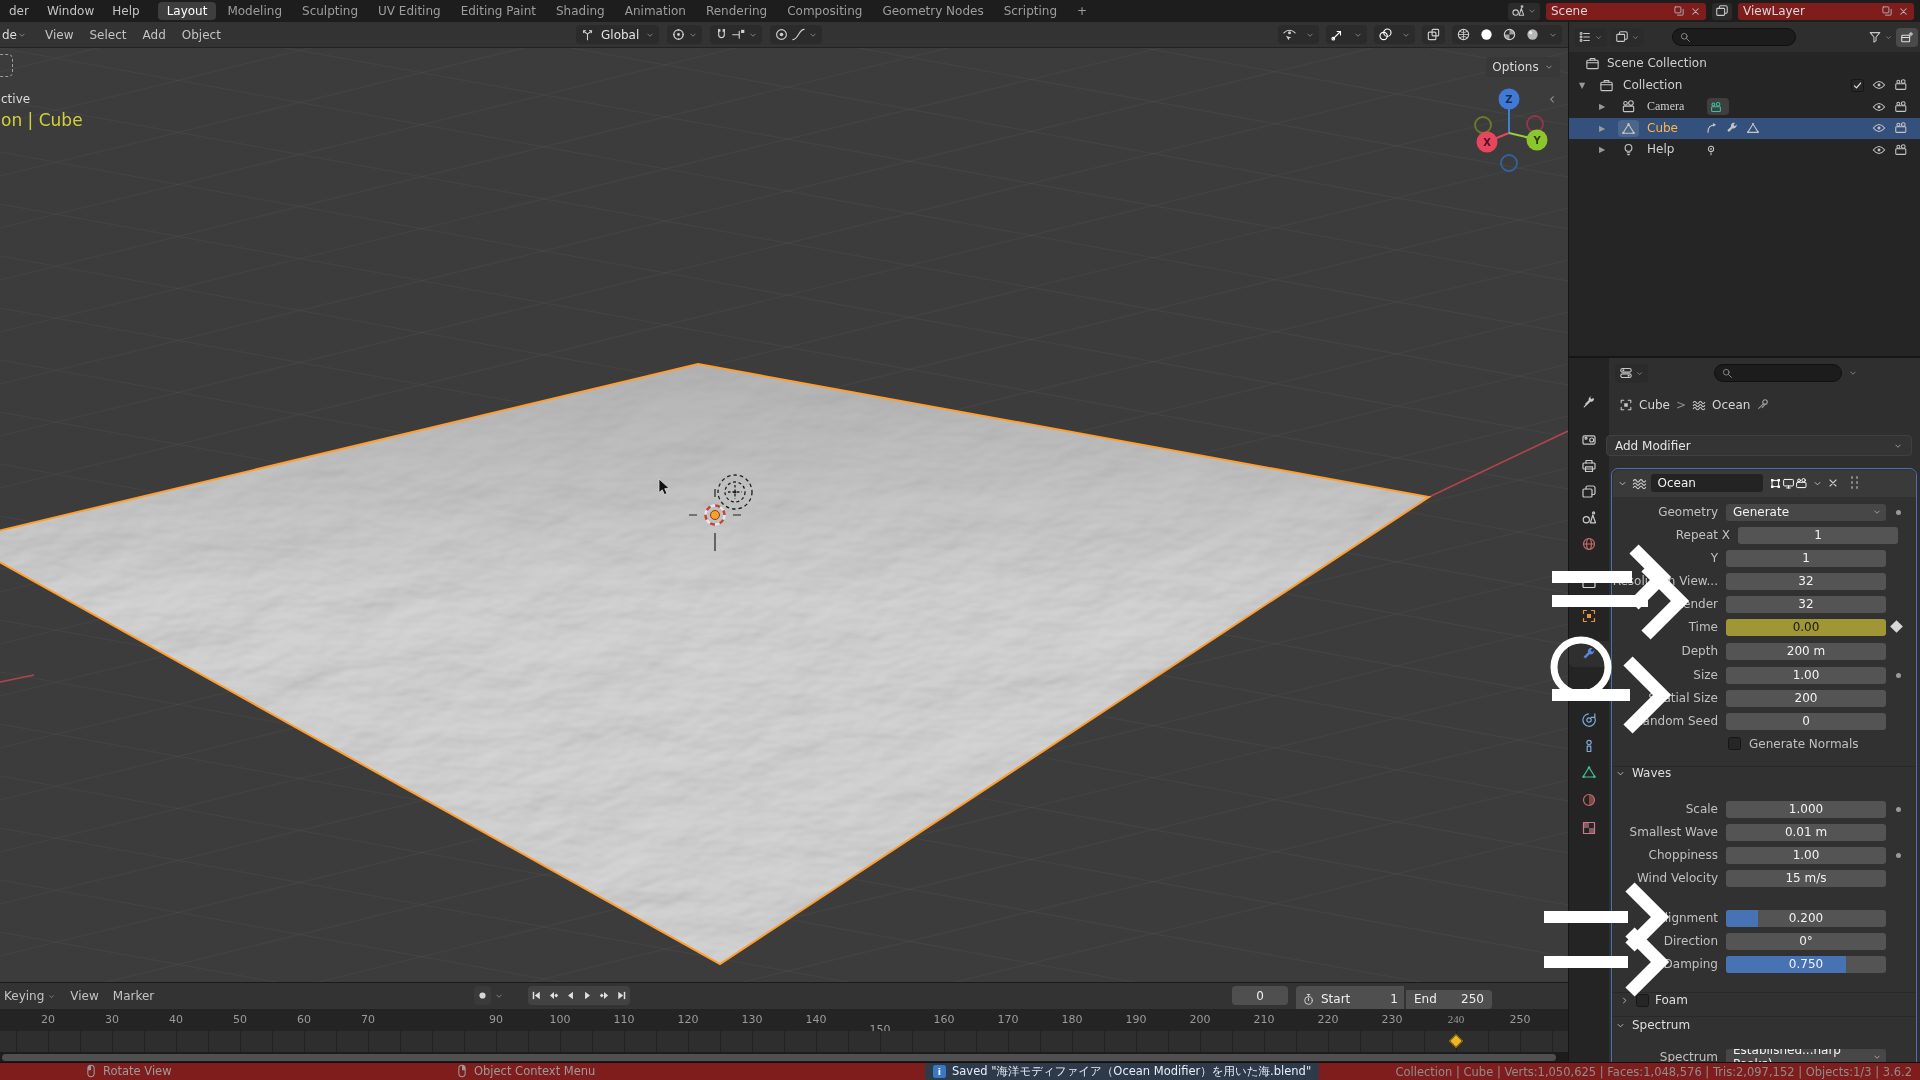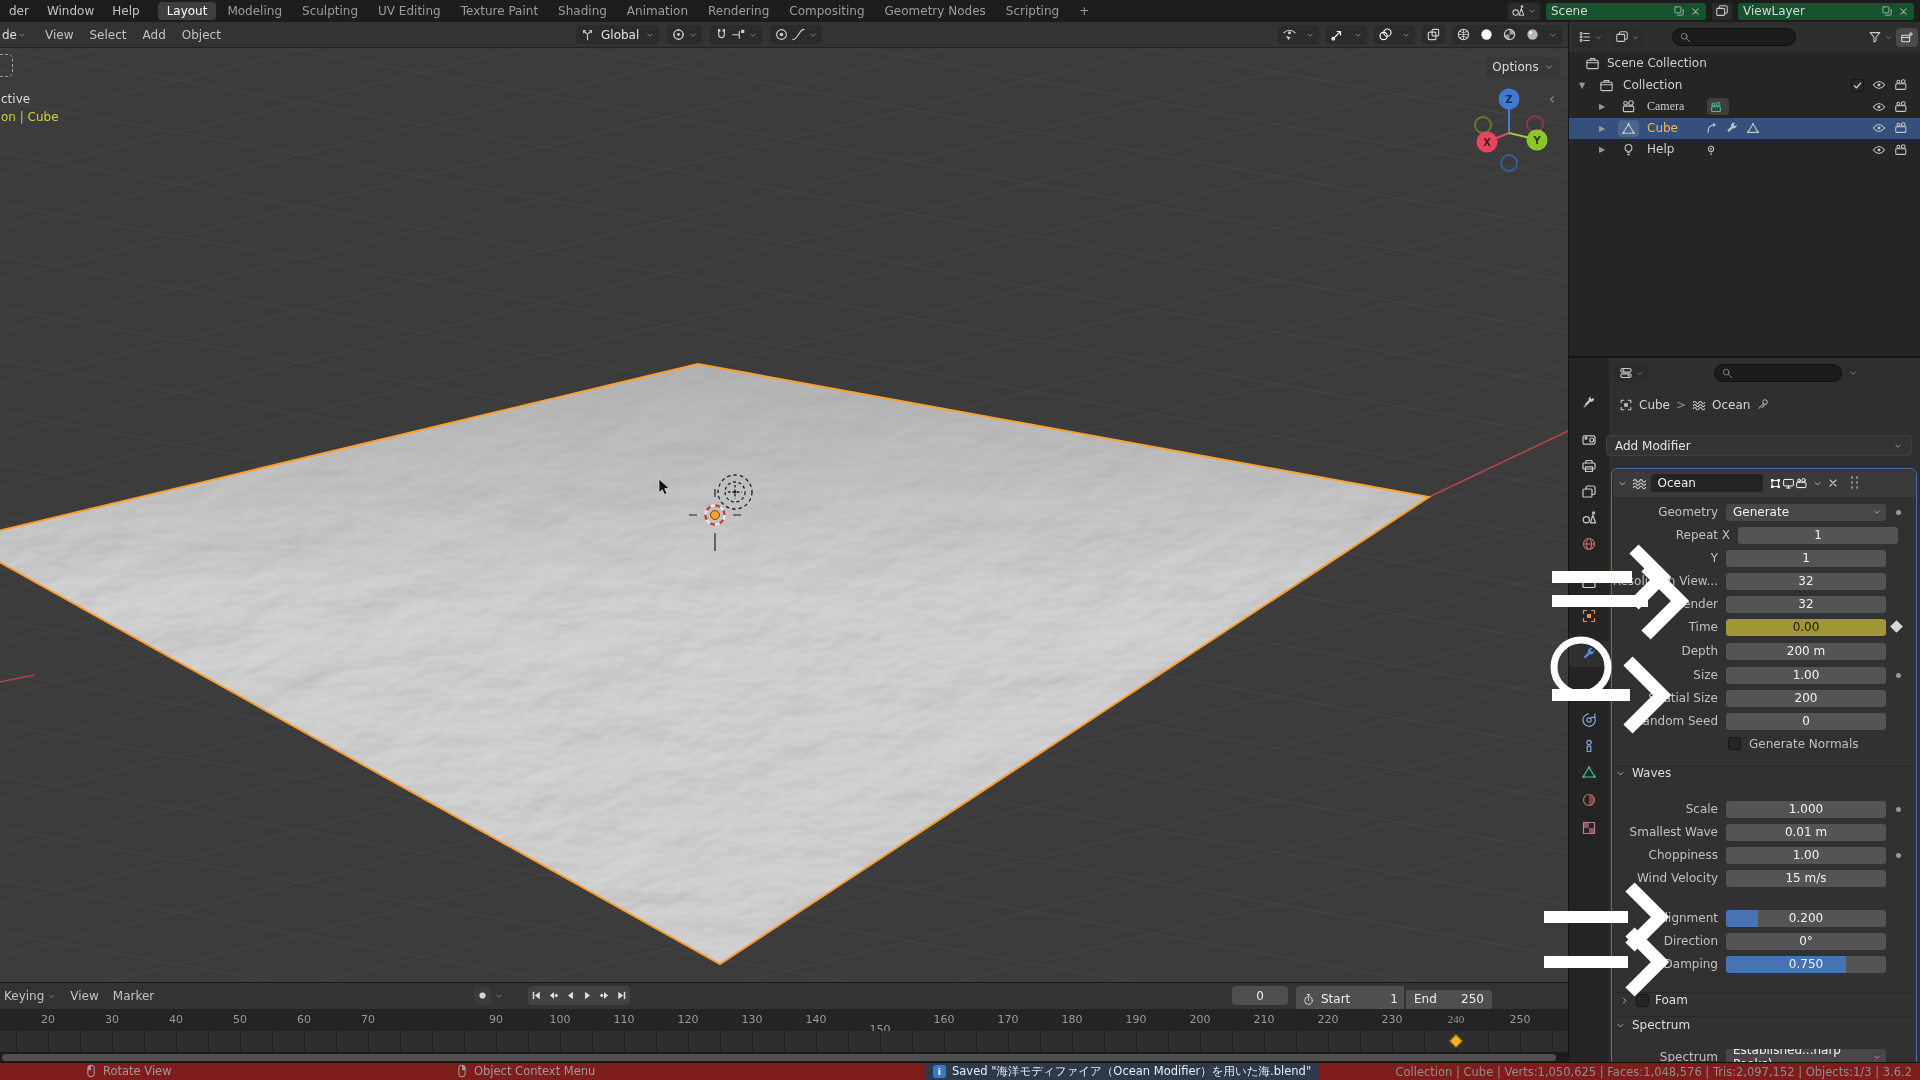--- a/index.html
+++ b/index.html
@@ -8,33 +8,33 @@
           font-family:"DejaVu Sans","Liberation Sans",sans-serif;font-size:12px;color:#d4d4d4;
           -webkit-font-smoothing:antialiased}
   .flex{display:flex;align-items:center}
   .icn{display:inline-flex;align-items:center;justify-content:center;color:#c5c5c5;flex:0 0 auto}
 
   
   .topbar{position:absolute;left:0;top:0;width:1920px;height:22px;background:#1d1d1d;display:flex;align-items:center}
   .menu-item{padding:0 9px;color:#c3c3c3;cursor:default;white-space:nowrap}
   .ws-tab{padding:2px 9px;margin:0 1px;border-radius:4px;color:#9d9d9d;white-space:nowrap}
   .ws-tab.active{background:#3e3e3e;color:#fff}
-  .id-field{height:17px;background:#14532d;border-radius:3px;display:flex;align-items:center;padding:0 5px;gap:5px;color:#d8d8d8}
+  .id-field{height:17px;background:#7f1d1d;border-radius:3px;display:flex;align-items:center;padding:0 5px;gap:5px;color:#d8d8d8}
   .browse-btn{height:17px;background:#2b2b2b;border-radius:3px;display:flex;align-items:center;padding:0 3px;gap:2px}
 
   
   .vheader{position:absolute;left:0;top:22px;width:1568px;height:26px;background:#333333;border-bottom:1px solid #232323;display:flex;align-items:center}
   .hbtn{height:19px;background:#2b2b2b;border-radius:4px;display:flex;align-items:center;padding:0 4px;gap:2px}
   .hgroup{display:flex;align-items:center;background:#2b2b2b;border-radius:4px;height:19px}
   .hgroup>*{height:19px;display:flex;align-items:center;padding:0 4px}
 
   
   .viewport{position:absolute;left:0;top:48px;width:1568px;height:934px;background:#3c3c3c;overflow:hidden}
   .vp-overlay-1{position:absolute;left:1px;top:44px;color:#dcdcdc;font-size:12px}
-  .vp-overlay-2{position:absolute;left:1px;top:62px;color:#d2cf3e;font-size:12px}
+  .vp-overlay-2{position:absolute;left:1px;top:62px;color:#d2cf3e;font-size:17px}
   .tool-hint{position:absolute;left:-10px;top:6px;width:23px;height:23px;border:1.6px dashed #a0a0a0;border-radius:5px}
   .options-btn{position:absolute;left:1486px;top:9px;width:74px;height:20px;background:#383838;border-radius:4px;display:flex;align-items:center;justify-content:center;gap:5px;color:#dadada}
   .region-collapse{position:absolute;color:#909090;font-size:15px;line-height:1}
 
   
   .outliner{position:absolute;left:1568px;top:22px;width:352px;height:336px;background:#252525;border-left:1px solid #161616;border-bottom:2px solid #161616;overflow:hidden}
   .ol-header{position:absolute;left:0;top:0;width:352px;height:30px;background:#2e2e2e;display:flex;align-items:center;padding:0 5px;gap:4px}
   .searchbox{height:18px;background:#1c1c1c;border:1px solid #101010;border-radius:9px;display:flex;align-items:center;padding:0 6px;gap:4px}
   .searchbox input{background:transparent;border:none;outline:none;color:#ddd;width:80px;font-size:11px;font-family:inherit}
   .ol-row{position:absolute;left:0;width:423px;height:21px}
@@ -101,21 +101,21 @@
     <div id="topbar-menus" class="flex">
         <div class="menu-item">der</div>
         <div class="menu-item">Window</div>
         <div class="menu-item">Help</div>
       </div>
     <div id="topbar-tabs" class="flex" style="margin-left:8px">
         <div class="ws-tab active">Layout</div>
         <div class="ws-tab">Modeling</div>
         <div class="ws-tab">Sculpting</div>
         <div class="ws-tab">UV Editing</div>
-        <div class="ws-tab">Texture Paint</div>
+        <div class="ws-tab">Editing Paint</div>
         <div class="ws-tab">Shading</div>
         <div class="ws-tab">Animation</div>
         <div class="ws-tab">Rendering</div>
         <div class="ws-tab">Compositing</div>
         <div class="ws-tab">Geometry Nodes</div>
         <div class="ws-tab">Scripting</div>
         <div class="ws-tab">+</div>
       </div>
     <div class="flex" style="position:absolute;right:6px;gap:6px">
       <div class="browse-btn">

